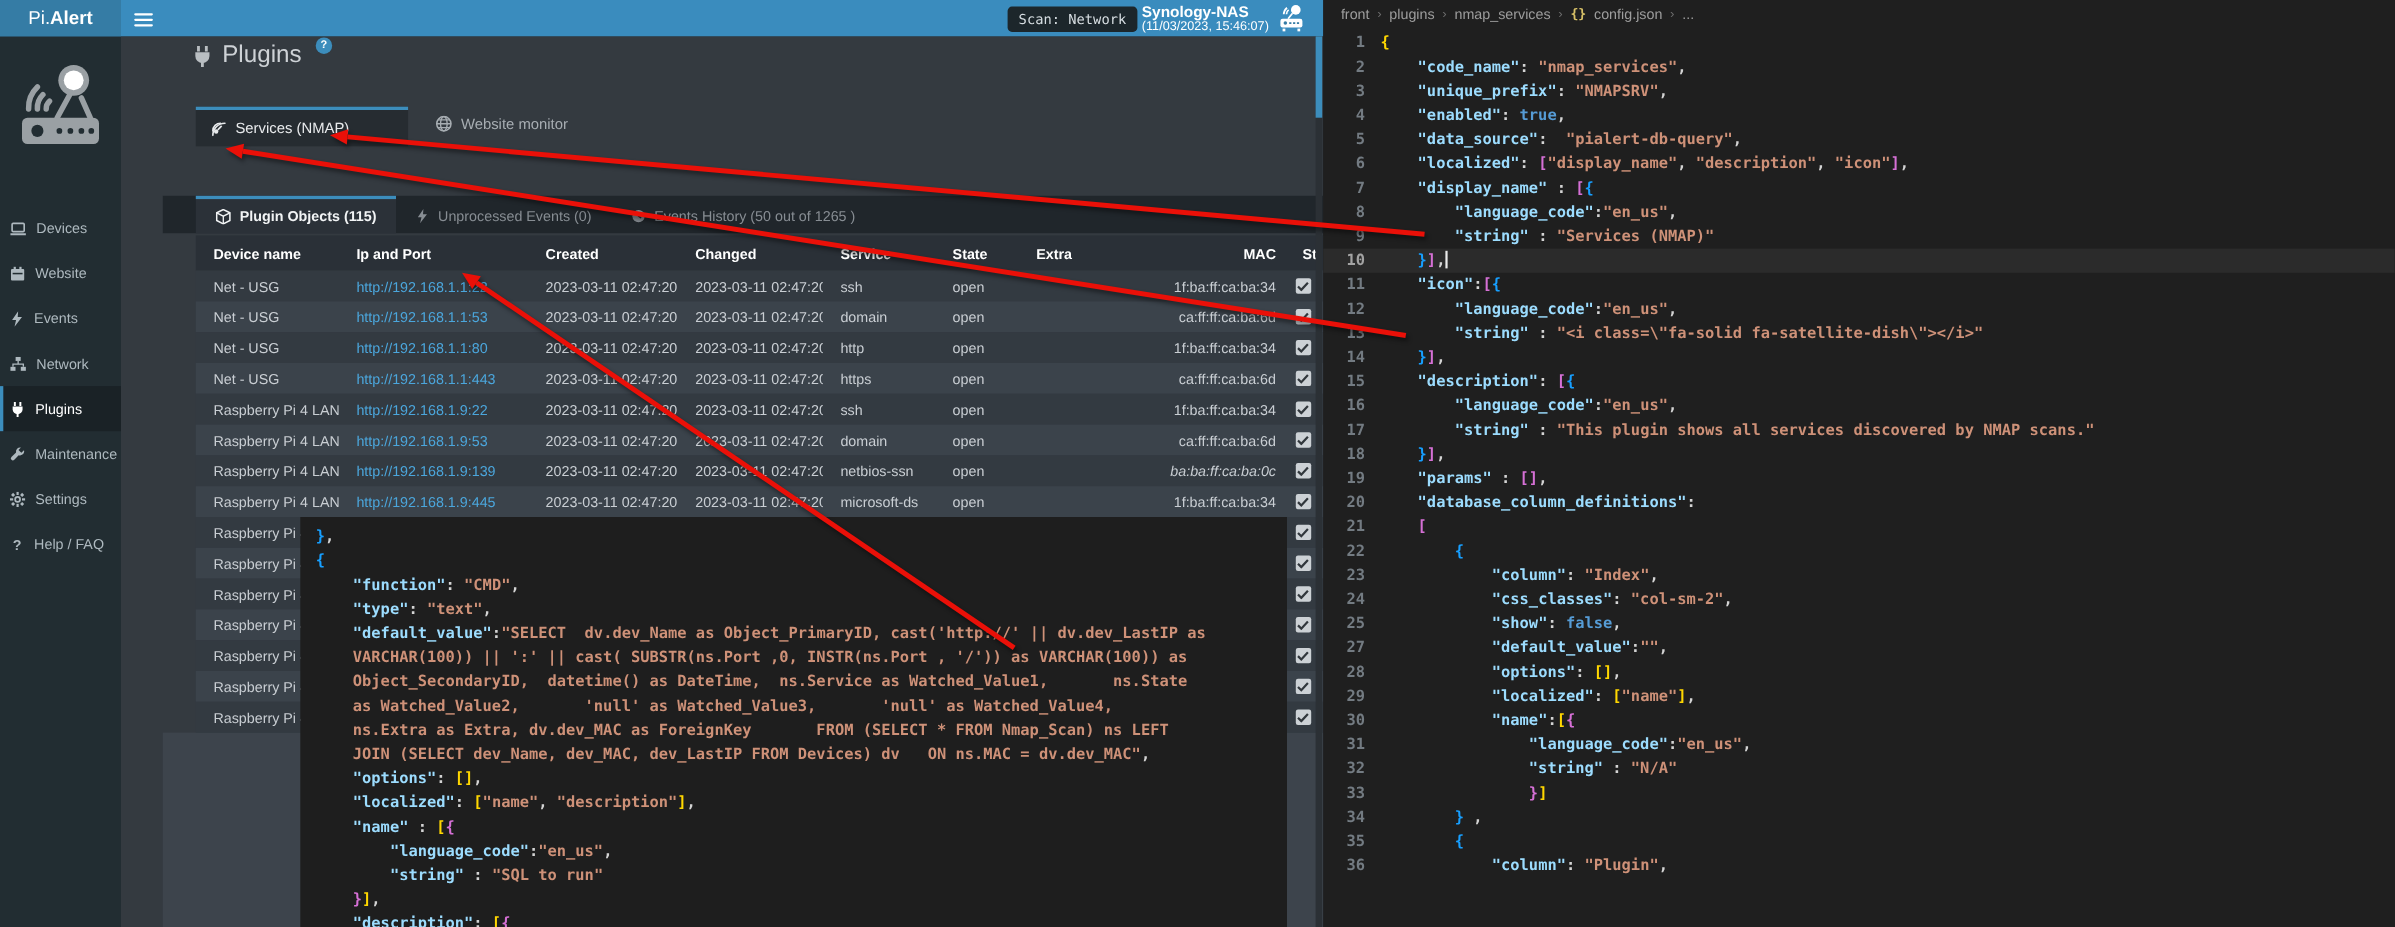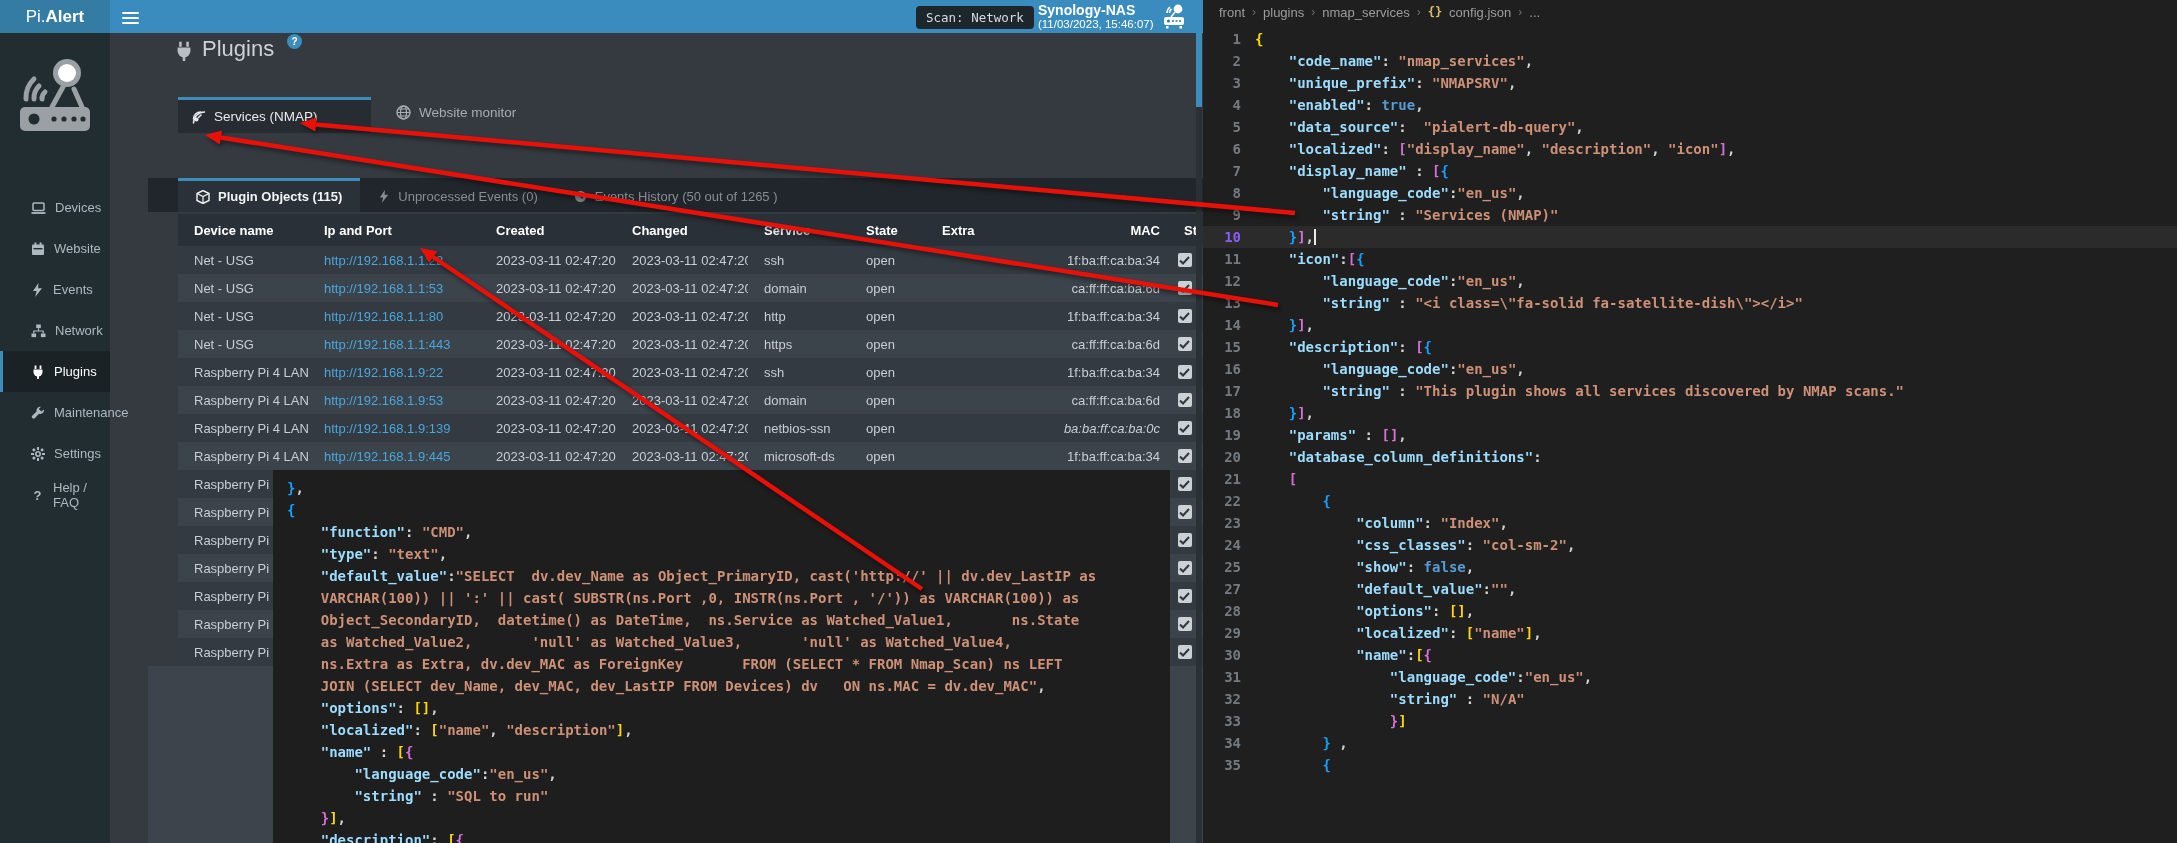--- a/index.html
+++ b/index.html
@@ -18,21 +18,21 @@
                 padding:4px 10px; font-family:"DejaVu Sans Mono", monospace; font-size:12.5px; }
   #host-block { left:1038px; top:3px; color:#fff; line-height:14px; }
   #host-name { font-weight:bold; font-size:14px; }
   #host-time { font-size:11.5px; }
   #router-icon { left:1158px; top:3px; }
 
   
   #sidebar { left:0; top:33px; width:110px; height:810px; background:#222d32; z-index:4; }
   #sidebar-logo { margin:22px auto 0 auto; width:86px; height:120px; }
   .nav { margin-top:12px; }
-  .nav-item { height:41px; display:flex; align-items:center; padding-left:28px; gap:9px;
+  .nav-item { height:41px; display:flex; align-items:center; padding-left:6px; gap:9px;
               color:#aeb9bf; font-size:13px; cursor:pointer; border-left:3px solid transparent; }
   .nav-item svg { flex:0 0 auto; }
   .nav-item.active { background:#1a2226; color:#fff; border-left:3px solid #3c8dbc; }
 
   
   #main { left:110px; top:33px; width:1093px; height:810px; background:#343a40; z-index:1; }
   #page-title { left:202px; top:36px; color:#ced2d6; font-size:22px; font-weight:300; z-index:2;}
   #plug-title-icon { left:174px; top:41px; z-index:2;}
   #help-badge { left:287px; top:34px; width:15px; height:15px; border-radius:50%;
                 background:#3c8dbc; color:#fff; font-size:10px; font-weight:bold;
@@ -82,21 +82,21 @@
   #editor { left:1203px; top:0; width:974px; height:843px; background:#1f1f1f; z-index:9; }
   #breadcrumb { position:absolute; left:16px; top:0; height:24px; display:flex; align-items:center;
                 gap:7px; color:#9d9d9d; font-size:13px; }
   #breadcrumb .sep { color:#6d6d6d; font-size:12px; }
   #breadcrumb .braces { color:#d8c167; font-weight:bold; font-family:"DejaVu Sans Mono",monospace; font-size:12px;}
   #code-area { position:absolute; left:0; top:28px; width:974px; }
   #code-area .code-line { display:flex; }
   #code-area .code-line .ln { flex:0 0 52px; text-align:right; padding-right:14px;
                               color:#737b82; user-select:none; }
   #code-area .code-line.active-line { background:rgba(255,255,255,0.055); }
-  #code-area .code-line.active-line .ln { color:#8b5cf6; }
+  #code-area .code-line.active-line .ln { color:#a3a3a3; }
 
   
   #arrow-layer { left:0; top:0; width:2177px; height:843px; z-index:20; pointer-events:none;
                  filter: drop-shadow(2px 3px 2px rgba(0,0,0,0.45)); }
 </style>
 </head>
 <body>
 
 <div class="abs" id="top-header">
   <div class="abs" id="logo-area">
@@ -630,20 +630,21 @@
       <div class="code-line"><span class="ln">25</span><span>            <span class="ck">"show"</span><span class="cp">: </span><span class="cb">false</span><span class="cp">,</span></span></div>
       <div class="code-line"><span class="ln">27</span><span>            <span class="ck">"default_value"</span><span class="cp">:</span><span class="cs">""</span><span class="cp">,</span></span></div>
       <div class="code-line"><span class="ln">28</span><span>            <span class="ck">"options"</span><span class="cp">: </span><span class="cy">[]</span><span class="cp">,</span></span></div>
       <div class="code-line"><span class="ln">29</span><span>            <span class="ck">"localized"</span><span class="cp">: </span><span class="cy">[</span><span class="cs">"name"</span><span class="cy">]</span><span class="cp">,</span></span></div>
       <div class="code-line"><span class="ln">30</span><span>            <span class="ck">"name"</span><span class="cp">:</span><span class="cy">[</span><span class="cm">{</span></span></div>
       <div class="code-line"><span class="ln">31</span><span>                <span class="ck">"language_code"</span><span class="cp">:</span><span class="cs">"en_us"</span><span class="cp">,</span></span></div>
       <div class="code-line"><span class="ln">32</span><span>                <span class="ck">"string"</span><span class="cp"> : </span><span class="cs">"N/A"</span></span></div>
       <div class="code-line"><span class="ln">33</span><span>                <span class="cm">}</span><span class="cy">]</span></span></div>
       <div class="code-line"><span class="ln">34</span><span>        <span class="cu">}</span><span class="cp"> ,</span></span></div>
       <div class="code-line"><span class="ln">35</span><span>        <span class="cu">{</span></span></div>
+      <div class="code-line"><span class="ln">36</span><span>            <span class="ck">"column"</span><span class="cp">: </span><span class="cs">"Plugin"</span><span class="cp">,</span></span></div>
     </div>
 </div>
 
 <svg class="abs" id="arrow-layer" viewBox="0 0 2177 843">
     <line x1="1295" y1="213" x2="315.93494602112935" y2="124.44135190140868" stroke="#ea1008" stroke-width="4.5"></line>
     <polygon points="300,123 316.56553747799563,117.4698130171646 315.30435456426306,131.41289078565276" fill="#ea1008"></polygon>
     <line x1="1278" y1="305" x2="220.80289169828188" y2="137.50372002675482" stroke="#ea1008" stroke-width="4.5"></line>
     <polygon points="205,135 221.89826920998712,130.58995490875648 219.70751418657665,144.41748514475316" fill="#ea1008"></polygon>
     <line x1="922" y1="589" x2="433.23523584033023" y2="256.99046896723627" stroke="#ea1008" stroke-width="4.5"></line>
     <polygon points="420,248 437.1685660134961,251.2000532870918 429.30190566716436,262.78088464738073" fill="#ea1008"></polygon>

